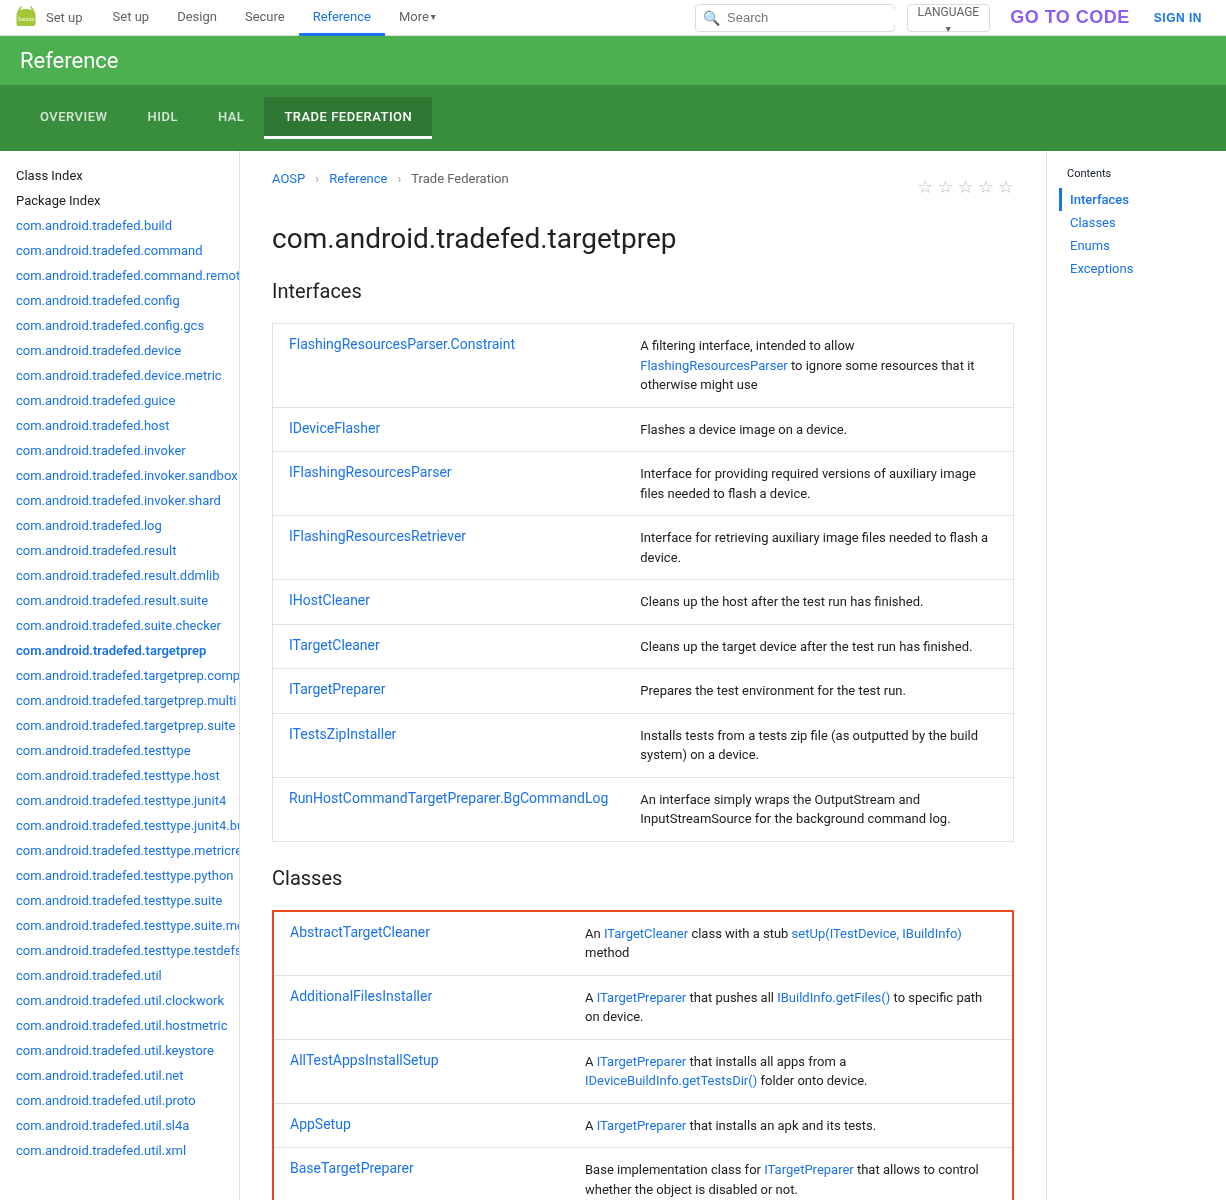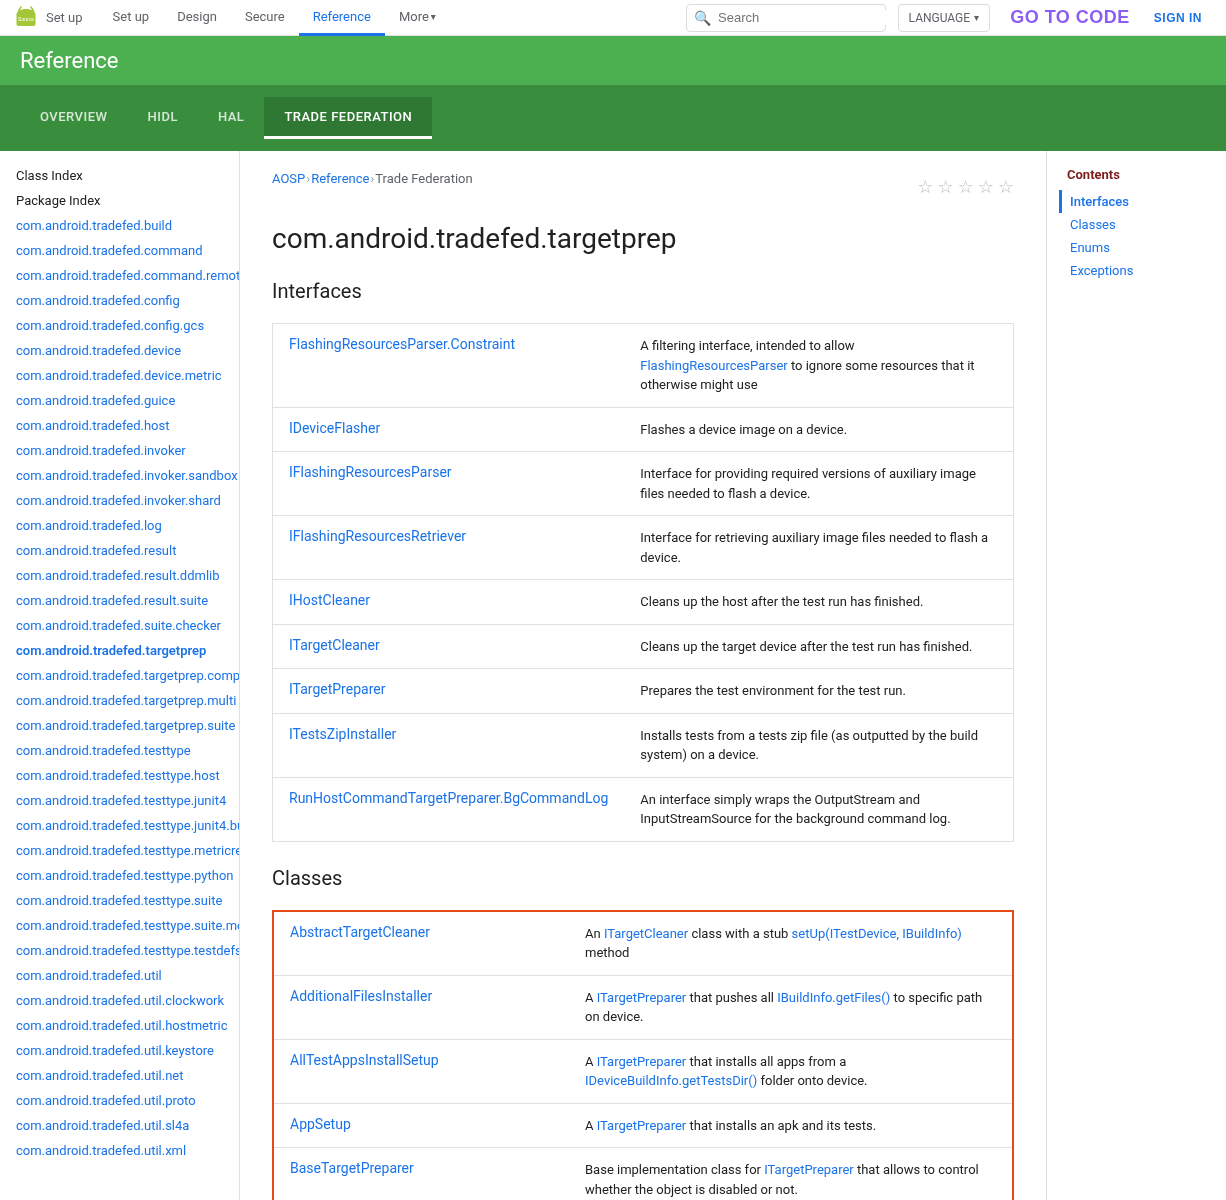--- a/index.html
+++ b/index.html
@@ -73,20 +73,21 @@
       align-items: center;
       gap: 4px;
       padding: 0 10px;
       height: 28px;
       border: 1px solid #dadce0;
       border-radius: 4px;
       font-size: 12px;
       color: #5f6368;
       cursor: pointer;
       margin-right: 8px;
+      flex-direction: column;
     }
     .go-to-code-btn {
       padding: 0 12px;
       height: 28px;
       background: transparent;
       border: none;
       color: #8b5cf6;
       font-size: 18px;
       font-weight: 600;
       cursor: pointer;
@@ -176,21 +177,21 @@
     .main-content {
       flex: 1;
       padding: 20px 32px;
       overflow-y: auto;
     }
 
     
     .breadcrumb {
       display: flex;
       align-items: center;
-      gap: 1px;
+      gap: 10px;
       font-size: 13px;
       color: #5f6368;
       margin-bottom: 16px;
     }
     .breadcrumb a {
       color: #1a73e8;
       text-decoration: none;
     }
     .breadcrumb-sep { color: #9e9e9e; }
 
@@ -242,23 +243,23 @@
     }
 
     
     .toc-sidebar {
       width: 180px;
       flex-shrink: 0;
       padding: 16px 12px;
       border-left: 1px solid #e0e0e0;
     }
     .toc-title {
-      font-size: 13px;
-      font-weight: 700;
-      color: #7f1d1d;
+      font-size: 11px;
+      font-weight: 400;
+      color: #0f172a;
       margin-bottom: 8px;
       padding-left: 8px;
     }
     .toc-item {
       display: block;
       padding: 4px 8px;
       font-size: 13px;
       color: #1a73e8;
       text-decoration: none;
       cursor: pointer;

